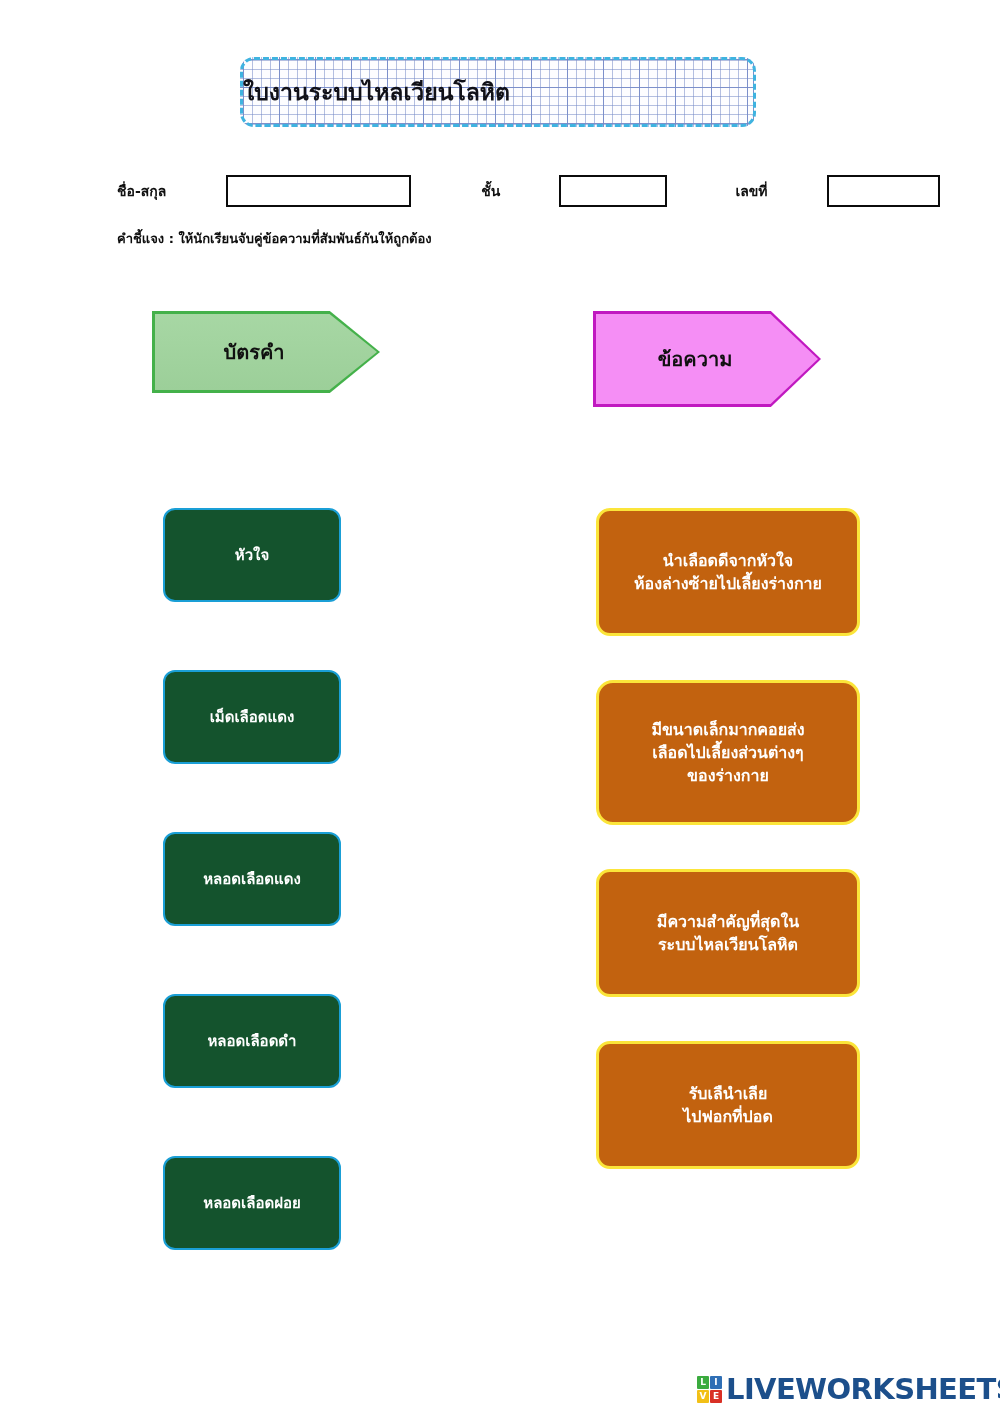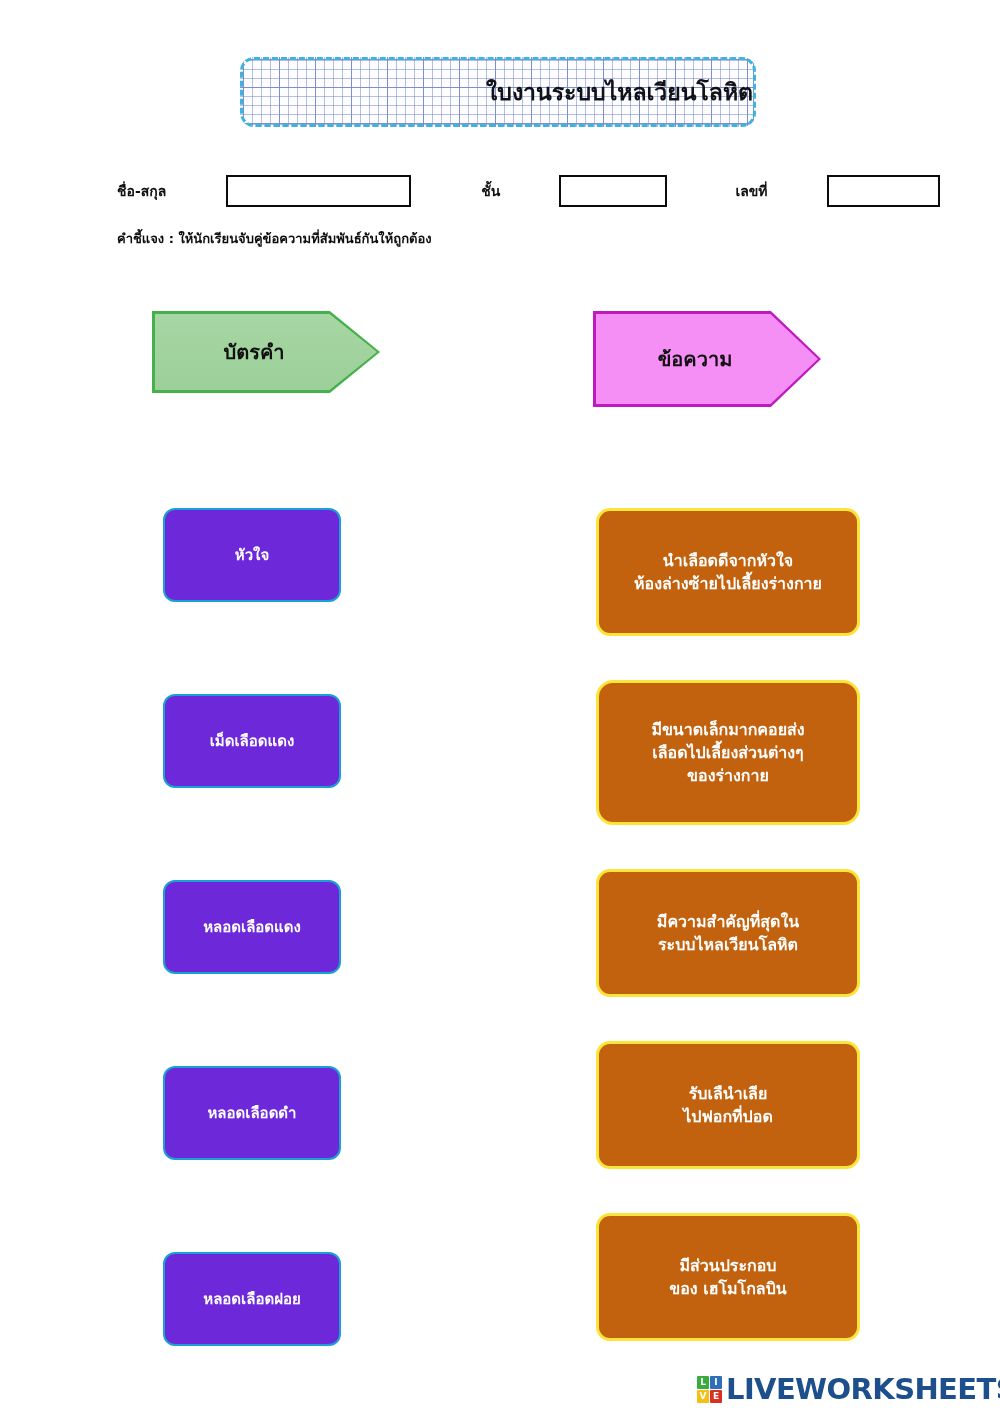--- a/index.html
+++ b/index.html
@@ -26,21 +26,21 @@
     border: 3px dashed #3fb3e0;
     border-radius: 14px;
     background-color: #fdfdff;
     background-image:
       repeating-linear-gradient(0deg,   rgba(120,140,200,0.55) 0px, rgba(120,140,200,0.55) 1px, transparent 1px, transparent 9px),
       repeating-linear-gradient(90deg,  rgba(120,140,200,0.55) 0px, rgba(120,140,200,0.55) 1px, transparent 1px, transparent 9px),
       repeating-linear-gradient(0deg,   rgba(90,115,190,0.75) 0px, rgba(90,115,190,0.75) 1px, transparent 1px, transparent 36px),
       repeating-linear-gradient(90deg,  rgba(90,115,190,0.75) 0px, rgba(90,115,190,0.75) 1px, transparent 1px, transparent 36px);
     display: flex;
     align-items: center;
-    justify-content: flex-end;
+    justify-content: flex-start;
   }
   .title-text {
     font-size: 23px;
     font-weight: bold;
     color: #111118;
     letter-spacing: 0px;
     line-height: 1;
     white-space: nowrap;
   }
 
@@ -149,32 +149,32 @@
     position: absolute;
     left: 596px;
     top: 508px;
     width: 264px;
   }
 
   .word-card {
     width: 178px;
     height: 94px;
     box-sizing: border-box;
-    background: #6d28d9;
+    background: #14532d;
     border: 2px solid #1a9fd6;
     border-radius: 12px;
     display: flex;
     align-items: center;
     justify-content: center;
     color: #ffffff;
     font-size: 15px;
     font-weight: bold;
     text-align: center;
     line-height: 1.35;
-    margin-bottom: 92px;
+    margin-bottom: 68px;
   }
 
   .text-card {
     width: 264px;
     box-sizing: border-box;
     background: #c2620f;
     border: 3px solid #fbe53a;
     border-radius: 14px;
     display: flex;
     align-items: center;
@@ -287,26 +287,20 @@
       <span>มีความสำคัญที่สุดใน</span><br>
       <span>ระบบไหลเวียนโลหิต</span>
     </div>
   </div>
   <div class="text-card h2">
     <div>
       <span>รับเลืนำเลีย</span><br>
       <span>ไปฟอกที่ปอด</span>
     </div>
   </div>
-  <div class="text-card h2">
-    <div>
-      <span>มีส่วนประกอบ</span><br>
-      <span>ของ เฮโมโกลบิน</span>
-    </div>
-  </div>
 </div>
 
 <div class="footer-logo">
   <div class="logo-tiles">
     <span class="logo-tile tile-l">L</span>
     <span class="logo-tile tile-i">I</span>
     <span class="logo-tile tile-v">V</span>
     <span class="logo-tile tile-e">E</span>
   </div>
   <span class="logo-word">LIVEWORKSHEETS</span>

